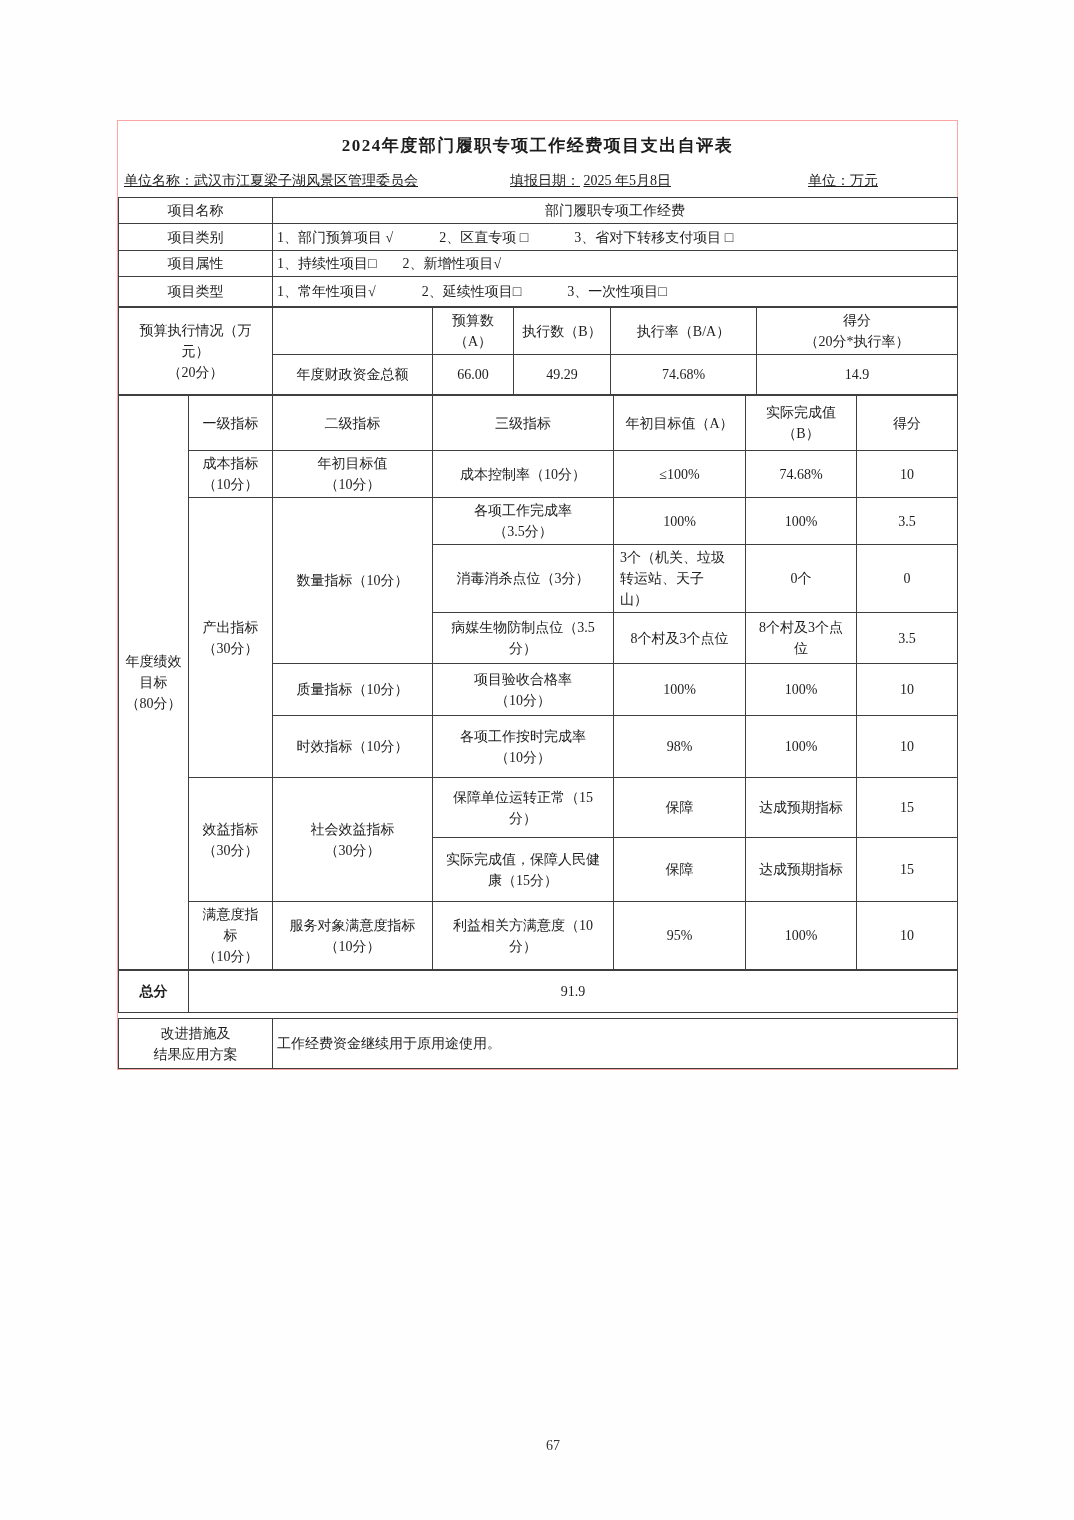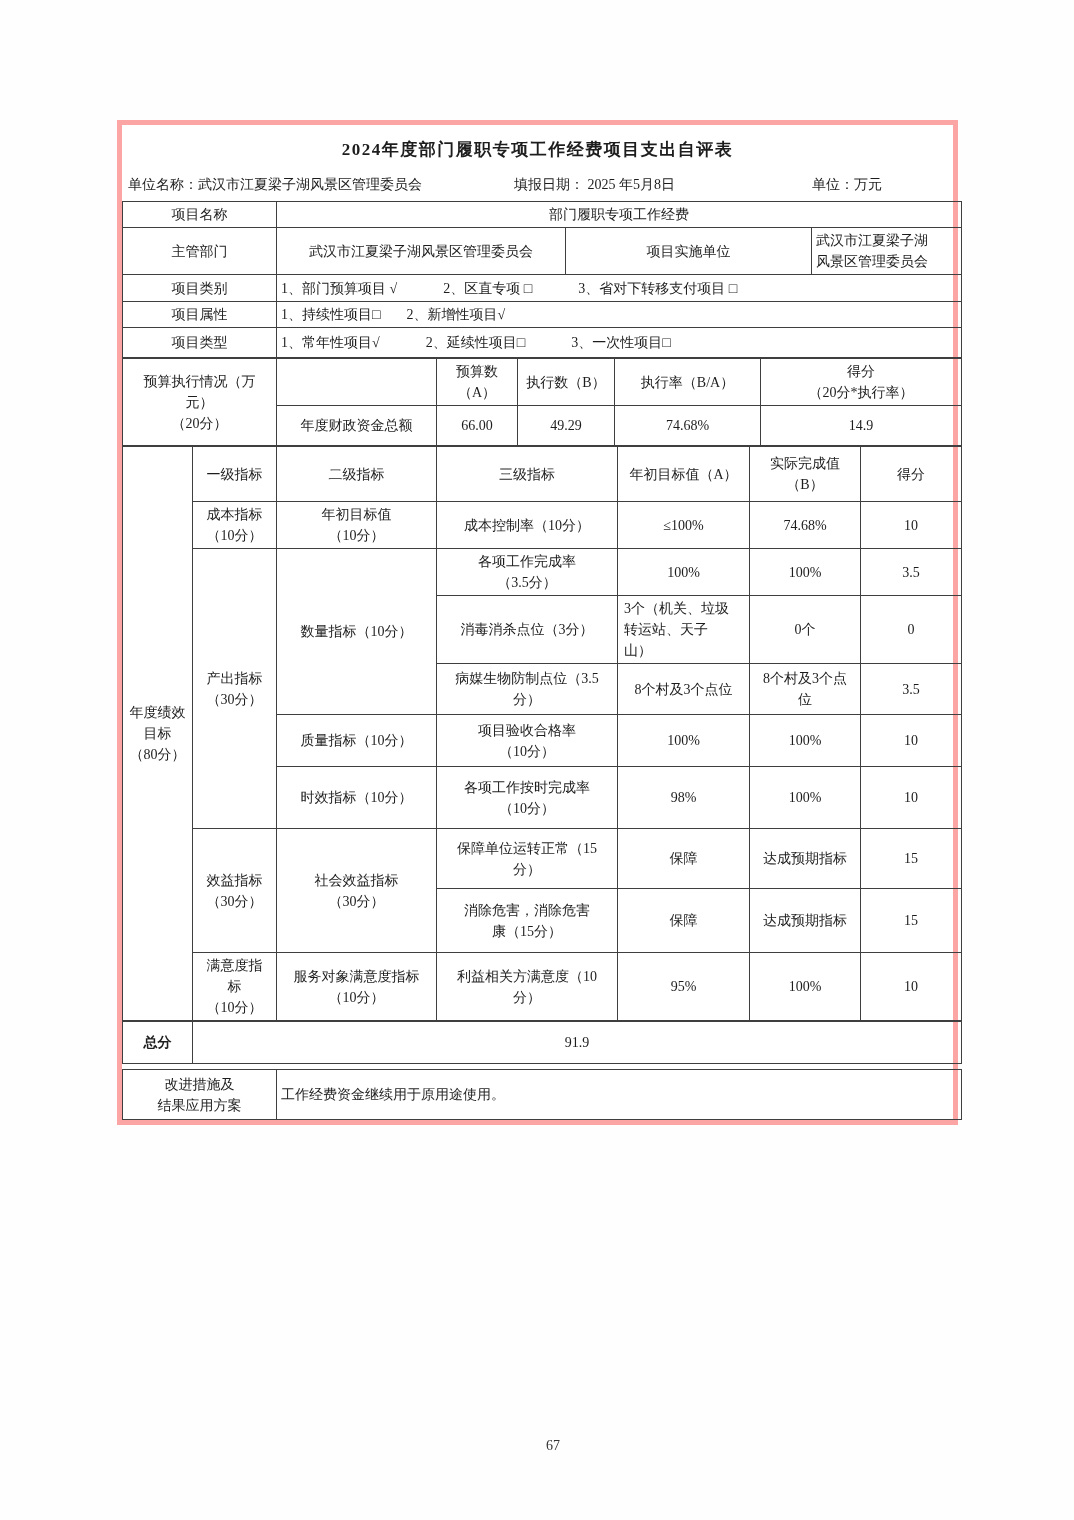--- a/index.html
+++ b/index.html
@@ -4,31 +4,31 @@
 <style>
   html,body { margin:0; padding:0; }
   body {
     width:1074px; height:1520px; background:#ffffff;
     font-family:"Liberation Serif","DejaVu Serif",serif;
     color:#1d1d1d;
   }
   .page { position:relative; width:1074px; height:1520px; background:#fefefe; overflow:hidden; }
   .doc {
     position:absolute; left:117px; top:120px; width:841px;
-    box-sizing:border-box; border:5px solid #fca5a5; background:#ffffff;
+    box-sizing:border-box; border:1px solid #fca5a5; background:#ffffff;
   }
   .title {
     height:45px; line-height:49px; text-align:center;
     font-weight:bold; font-size:17px; letter-spacing:1.5px;
   }
   .meta { position:relative; height:31px; font-size:14px; }
   .meta .m1 { position:absolute; left:6px;   top:6px; }
   .meta .m2 { position:absolute; left:392px; top:6px; }
   .meta .m3 { position:absolute; left:690px; top:6px; }
-  .meta b { font-weight:normal; }
+  .meta b { font-weight:normal;text-decoration:underline; }
 
   table {
     border-collapse:collapse; table-layout:fixed; width:839px;
     font-size:14px;
   }
   td {
     border:1px solid #3f3f3f; box-sizing:border-box;
     text-align:center; vertical-align:middle;
     padding:2px 4px; line-height:1.5; word-break:break-all;
   }
@@ -61,27 +61,20 @@
       <colgroup>
           <col style="width:154px">
           <col style="width:289px">
           <col style="width:246px">
           <col style="width:150px">
         </colgroup>
       <tbody>
           <tr style="height:25px">
         <td>项目名称</td>
         <td colspan="3">部门履职专项工作经费</td>
-      </tr>
-      <tr style="height:42px">
-        <td>主管部门</td>
-        <td>武汉市江夏梁子湖风景区管理委员会</td>
-        <td>项目实施单位</td>
-        <td class="left pre" style="padding-left:4px">武汉市江夏梁子湖
-风景区管理委员会</td>
       </tr>
       <tr style="height:27px">
         <td>项目类别</td>
         <td colspan="3" class="left opts">
           <span>1、部门预算项目 √</span><span>2、区直专项 □</span><span>3、省对下转移支付项目 □</span>
         </td>
       </tr>
       <tr style="height:26px">
         <td>项目属性</td>
         <td colspan="3" class="left opts tight">
@@ -209,21 +202,21 @@
 （30分）</td>
         <td rowspan="2" class="pre">社会效益指标
 （30分）</td>
         <td class="pre">保障单位运转正常（15
 分）</td>
         <td>保障</td>
         <td>达成预期指标</td>
         <td>15</td>
       </tr>
       <tr style="height:64px">
-        <td class="pre">消除危害，消除危害
+        <td class="pre">实际完成值，保障人民健
 康（15分）</td>
         <td>保障</td>
         <td>达成预期指标</td>
         <td>15</td>
       </tr>
       <tr style="height:66px">
         <td class="pre">满意度指
 标
 （10分）</td>
         <td class="pre">服务对象满意度指标

